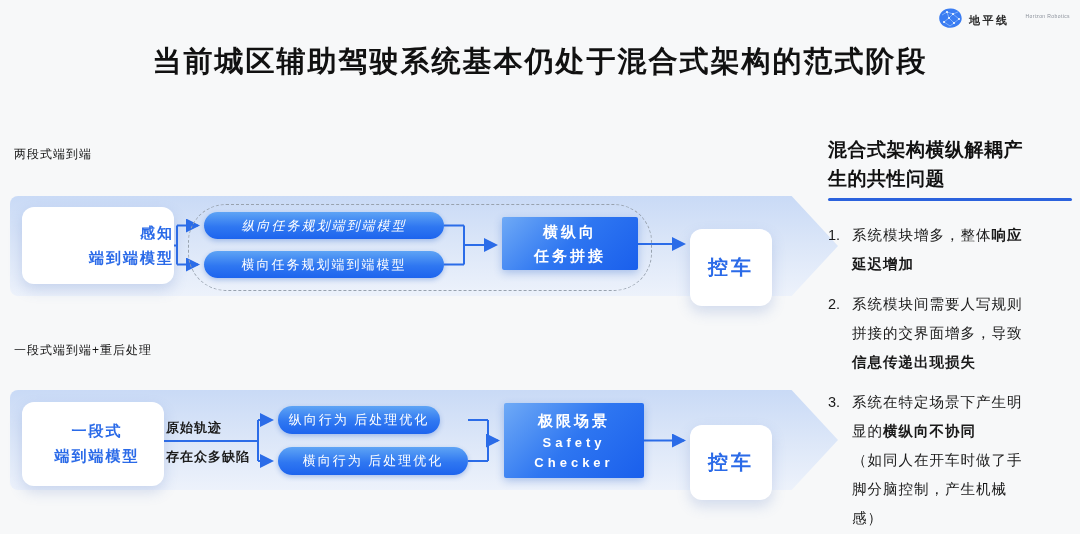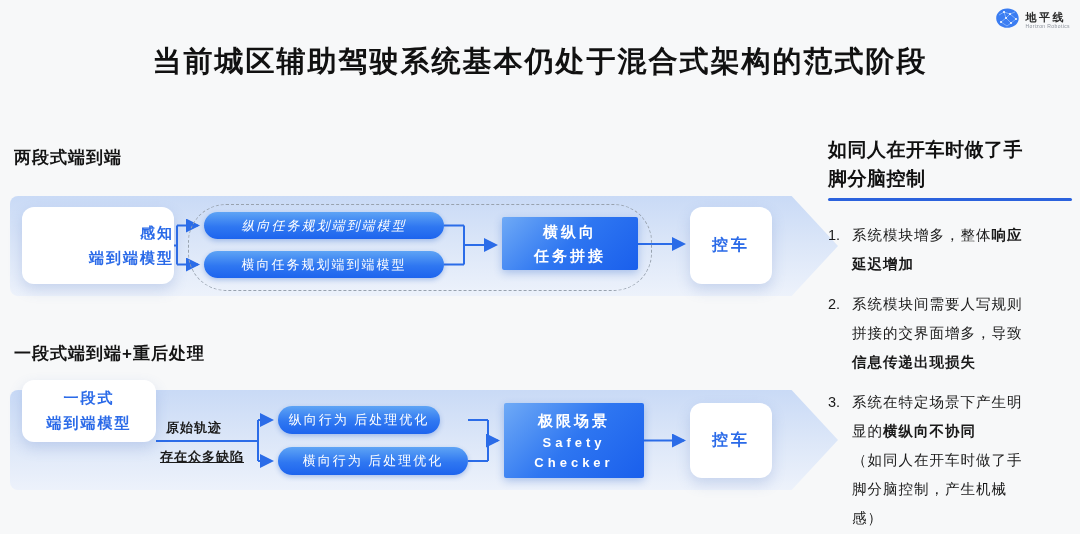--- a/index.html
+++ b/index.html
@@ -5,39 +5,39 @@
   html,body{margin:0;padding:0;background:#e9e9e9;}
   .page{
     position:relative;width:1080px;height:534px;overflow:hidden;
     background:#f7f8f9;
     font-family:"Liberation Sans","DejaVu Sans",sans-serif;
   }
   
   .title{position:absolute;left:0;right:0;top:38px;margin:4px;text-align:center;
     font-size:29px;font-weight:800;color:#111;letter-spacing:2px;}
   .logo{position:absolute;right:10px;top:7px;display:flex;align-items:center;gap:5px;}
-  .logo-text{display:flex;flex-direction:column;line-height:1.15;}
+  .logo-text{display:flex;line-height:1.15;gap:16px;}
   .logo-cn{font-size:11px;font-weight:700;color:#2b2b2b;letter-spacing:2.5px;}
   .logo-en{font-size:5px;color:#8a909a;letter-spacing:.4px;}
   
-  .sec-label{position:absolute;left:14px;font-size:17px;font-weight:700;color:#141414;letter-spacing:1px;}
+  .sec-label{position:absolute;left:14px;font-size:12px;font-weight:400;color:#141414;letter-spacing:1px;}
   .sec1{top:146px}.sec2{top:342px}
   
   .band{position:absolute;left:10px;width:828px;height:100px;border-radius:8px;
     background:linear-gradient(180deg,#c9daf6 0%,#dbe6f8 48%,#edf2fb 100%);
     clip-path:polygon(0 0,94.4% 0,100% 50%,94.4% 100%,0 100%);}
   .band1{top:196px}.band2{top:390px}
   
   .connectors{position:absolute;left:0;top:0;z-index:2;pointer-events:none;}
   
   .wbox{position:absolute;z-index:3;background:#fff;border-radius:12px;
     box-shadow:0 6px 14px rgba(77,116,192,.22);
     display:flex;flex-direction:column;align-items:center;justify-content:center;
     color:#2a6ae8;font-weight:700;letter-spacing:2px;font-size:15px;line-height:1.65;}
-  .wbox.out{font-size:16px;letter-spacing:3px;}
+  .wbox.out{font-size:20px;letter-spacing:3px;margin-top:22px;}
   .dashed{position:absolute;z-index:2;border:1.6px dashed #98a2ae;border-radius:38px;}
   .pill{position:absolute;z-index:3;border-radius:14px;
     background:linear-gradient(180deg,#5ea4f5 0%,#2f77f1 55%,#1d64ee 100%);
     box-shadow:0 2px 5px rgba(30,90,200,.30);
     color:#fff;display:flex;align-items:center;justify-content:center;
     font-size:13px;letter-spacing:2px;font-weight:500;}
   .bbox{position:absolute;z-index:3;border-radius:2px;
     background:linear-gradient(135deg,#6faaf6 0%,#2e76f1 50%,#1a5fec 100%);
     box-shadow:0 3px 8px rgba(30,90,200,.30);
     color:#fff;display:flex;flex-direction:column;align-items:center;justify-content:center;
@@ -125,40 +125,40 @@
   <div class="pill" style="left:204px;top:212px;width:240px;height:27px;font-style:italic;">纵向任务规划端到端模型</div>
   <div class="pill" style="left:204px;top:251px;width:240px;height:27px;">横向任务规划端到端模型</div>
 
   <div class="bbox" style="left:502px;top:217px;width:136px;height:53px;">
     <span>横纵向</span>
     <span>任务拼接</span>
   </div>
 
   <div class="wbox out" style="left:690px;top:207px;width:82px;height:77px;">控车</div>
 
-  <div class="wbox" style="left:22px;top:380px;width:134px;height:62px;">
+  <div class="wbox" style="left:22px;top:402px;width:134px;height:84px;padding-left:8px;">
     <span>一段式</span>
     <span>端到端模型</span>
   </div>
 
   <div class="edge-label" style="left:166px;top:419px;">原始轨迹</div>
-  <div class="edge-label" style="left:160px;top:448px;text-decoration:underline;">存在众多缺陷</div>
+  <div class="edge-label" style="left:166px;top:448px;">存在众多缺陷</div>
 
   <div class="pill" style="left:278px;top:406px;width:162px;height:28px;">纵向行为 后处理优化</div>
   <div class="pill" style="left:278px;top:447px;width:190px;height:28px;">横向行为 后处理优化</div>
 
   <div class="bbox" style="left:504px;top:403px;width:140px;height:75px;">
     <span>极限场景</span>
     <span class="en">Safety</span>
     <span class="en">Checker</span>
   </div>
 
   <div class="wbox out" style="left:690px;top:403px;width:82px;height:75px;">控车</div>
 
-  <h2 class="panel-title">如同人在开车时做了手脚分脑控制</h2>
+  <h2 class="panel-title">混合式架构横纵解耦产生的共性问题</h2>
   <div class="panel-rule"></div>
 
   <div class="plist">
     <div class="pitem">
       <span class="pnum">1.</span>
       <p class="ptext"><span>系统模块增多，整体</span><b>响应延迟增加</b></p>
     </div>
     <div class="pitem">
       <span class="pnum">2.</span>
       <p class="ptext"><span>系统模块间需要人写规则拼接的交界面增多，导致</span><b>信息传递出现损失</b></p>

